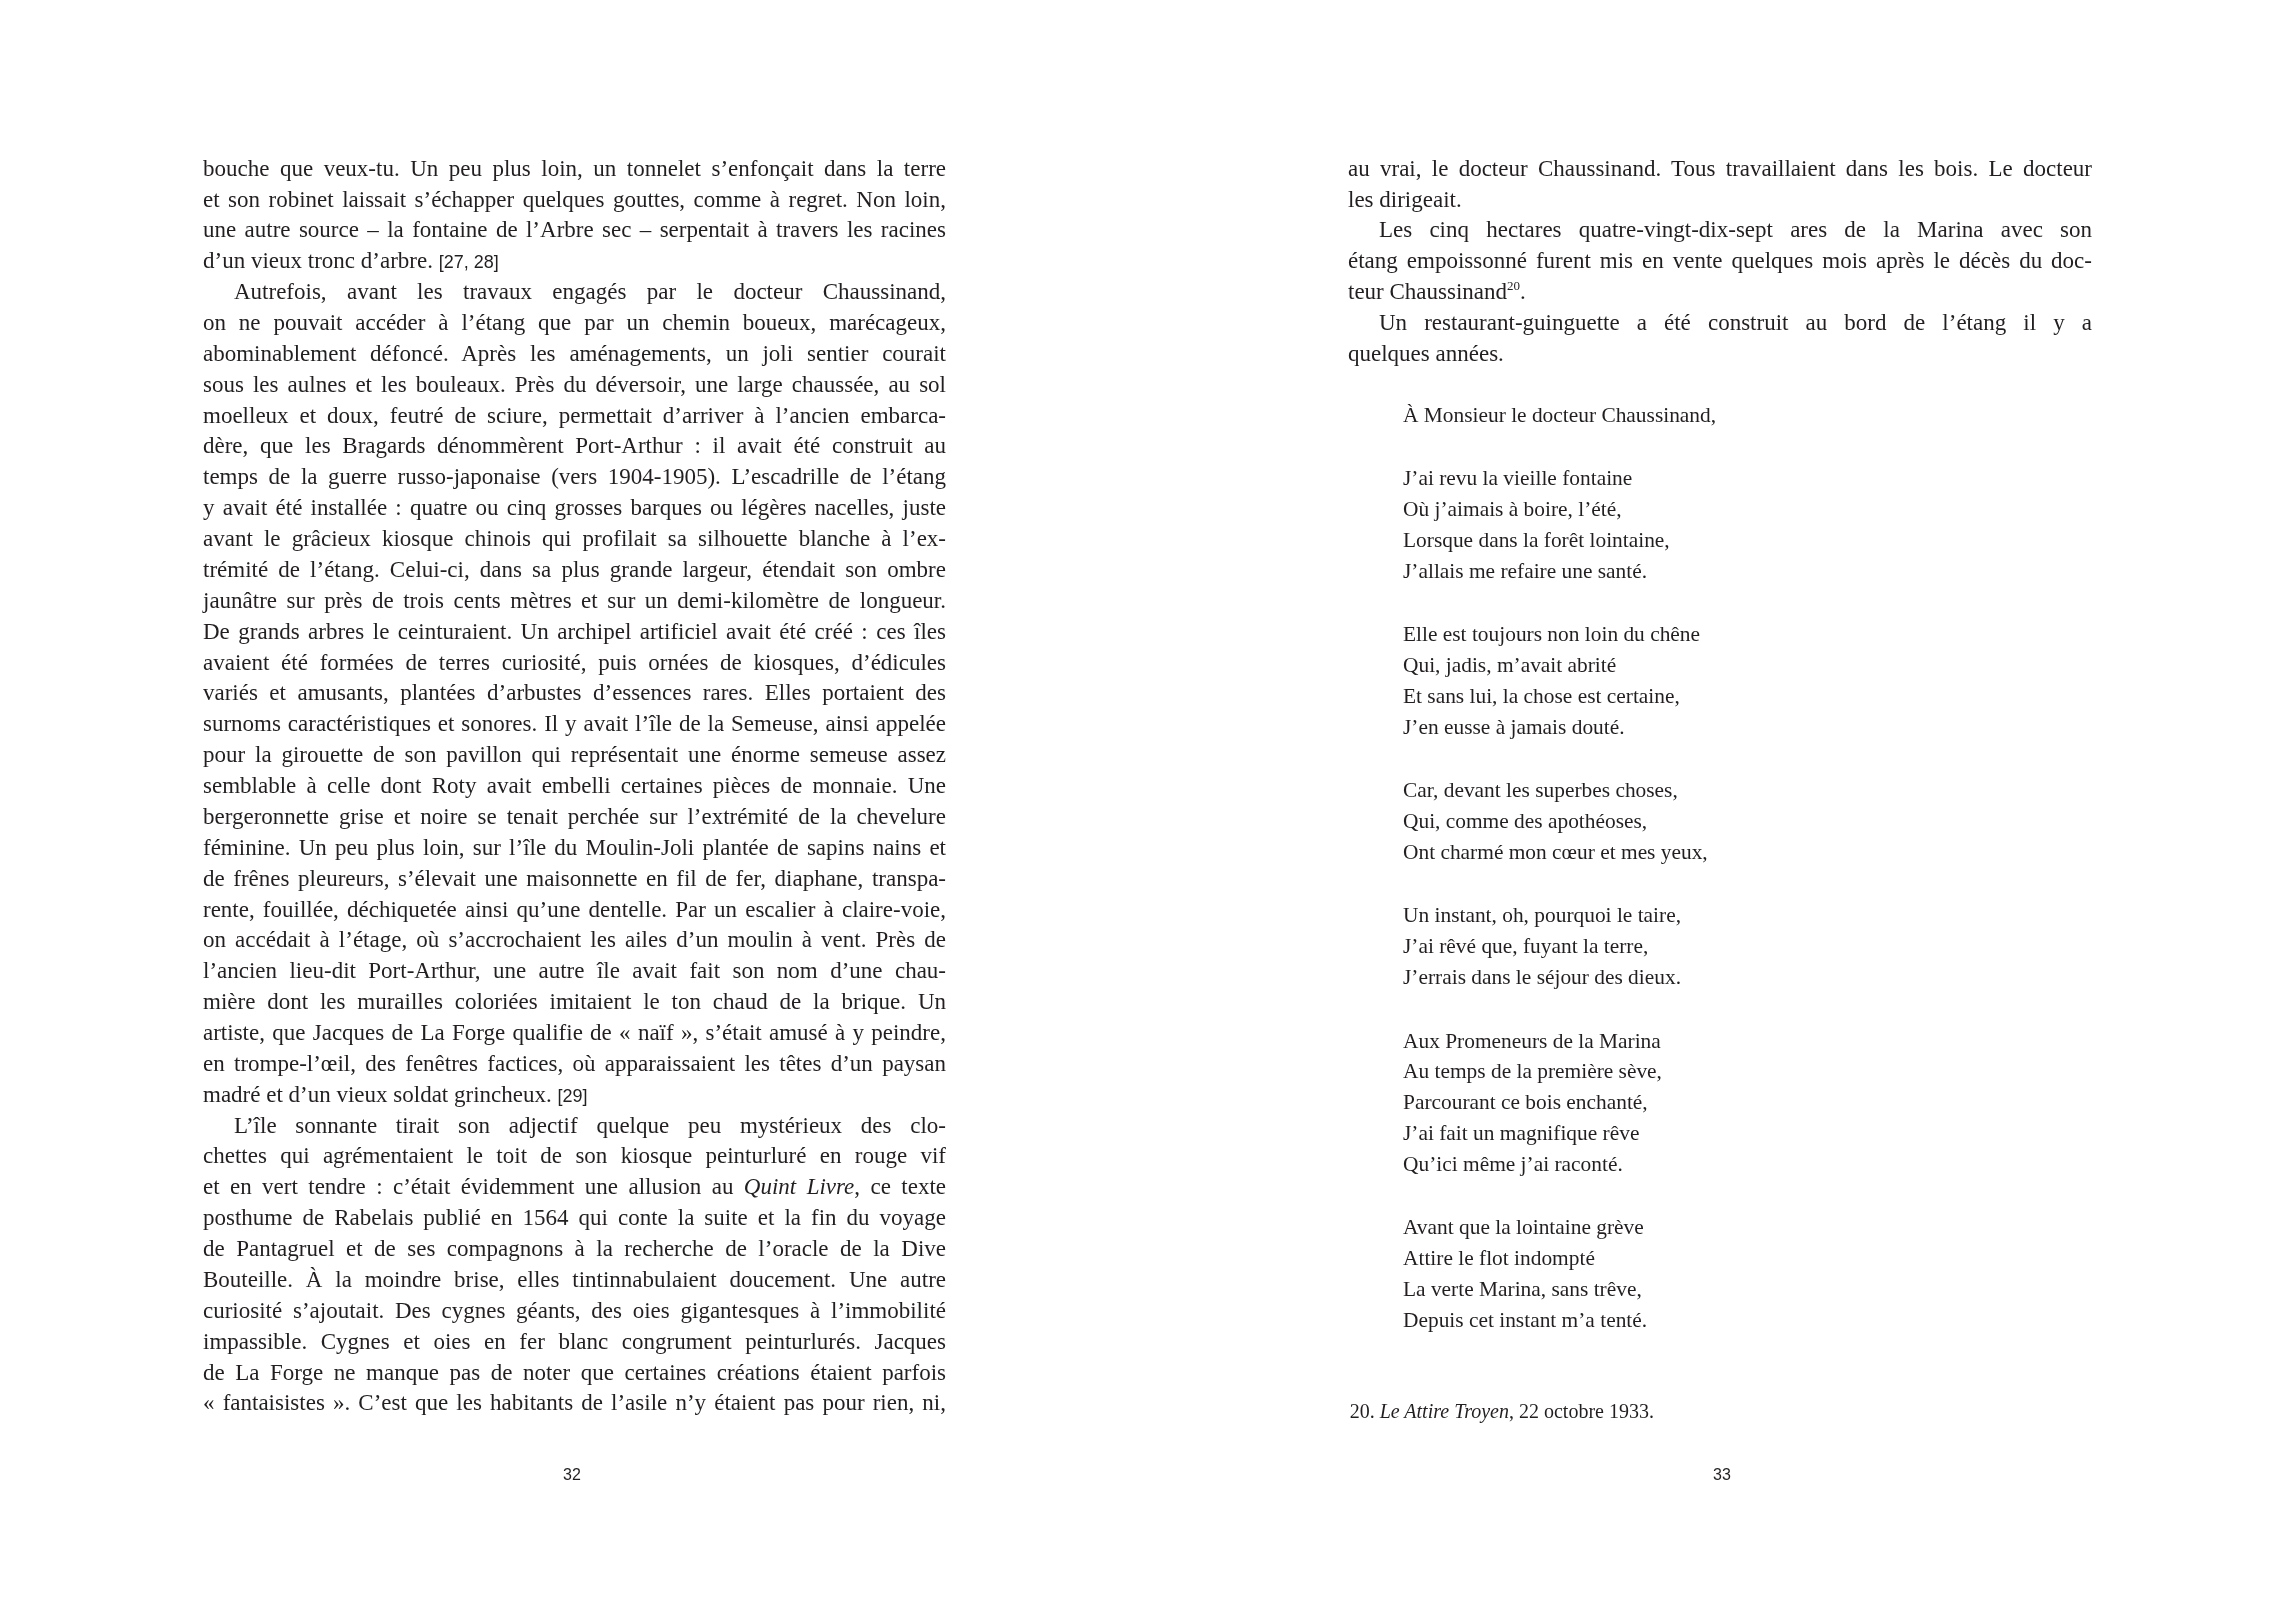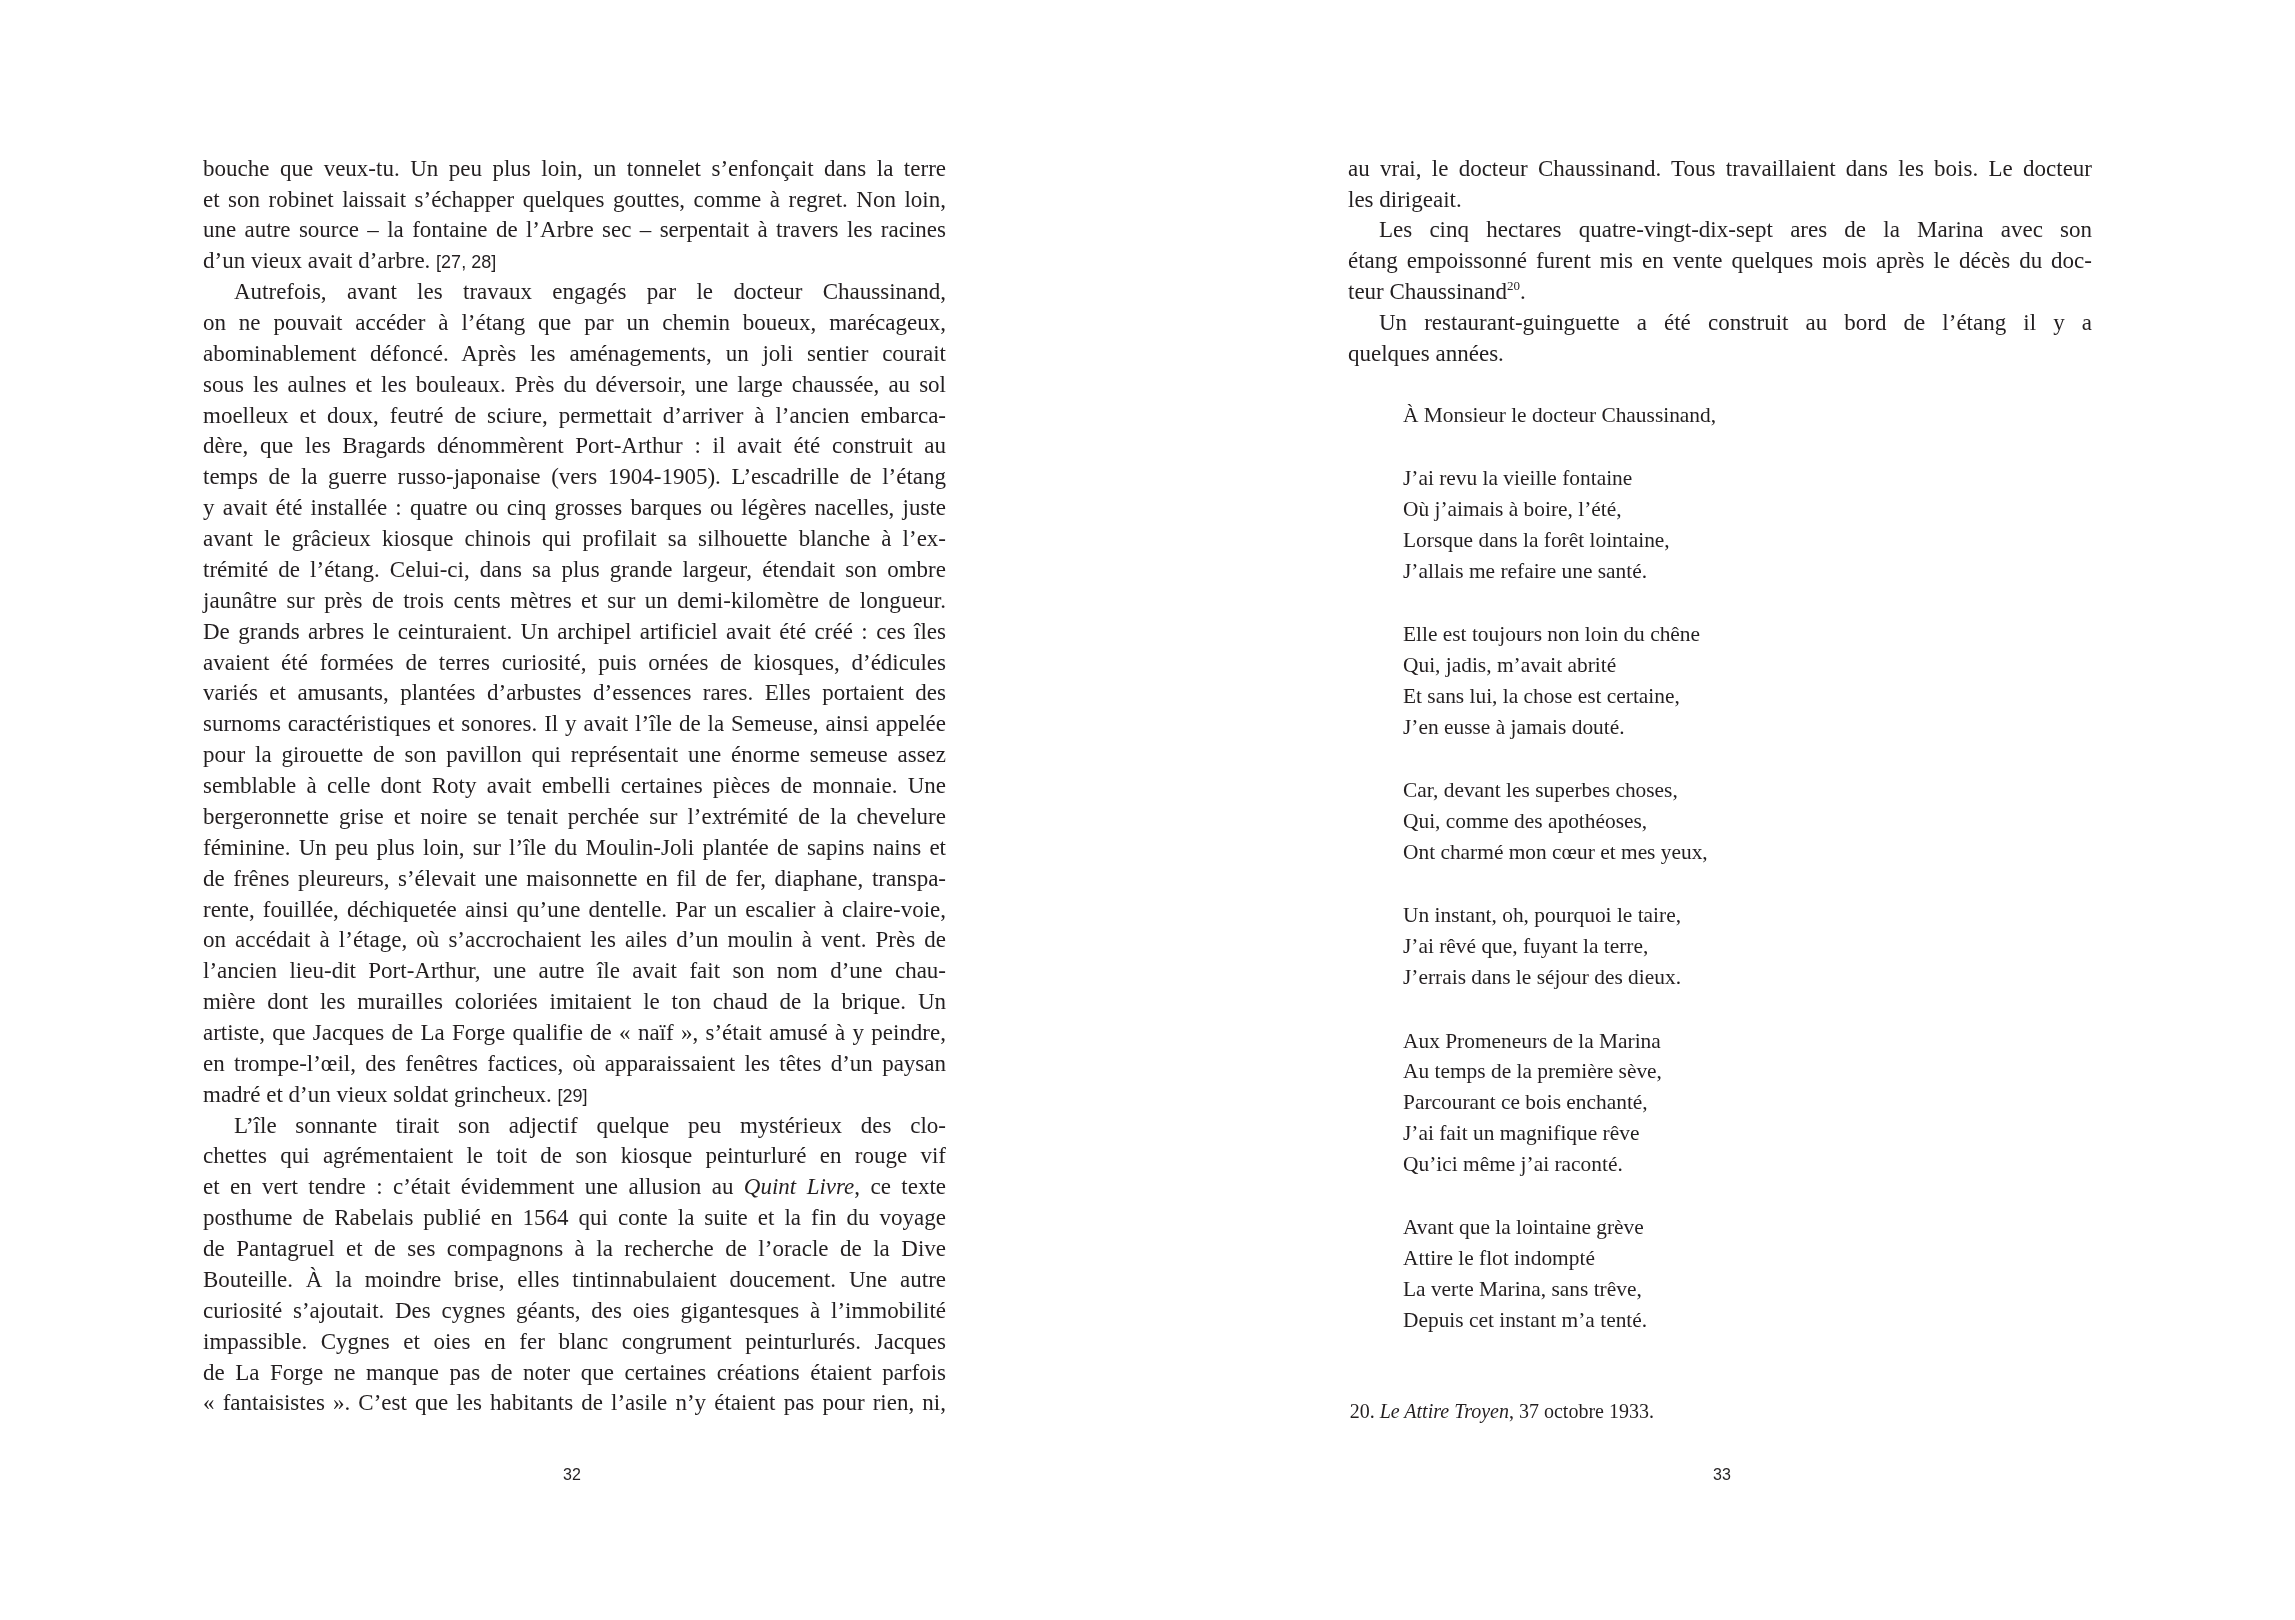--- a/index.html
+++ b/index.html
@@ -42,21 +42,21 @@
 </head>
 <body>
 
 <div class="spread">
 
   <div class="page page-left">
     <div class="col col-left">
       <div class="line" style="top:153px">bouche que veux-tu. Un peu plus loin, un tonnelet s’enfonçait dans la terre</div>
       <div class="line" style="top:184px">et son robinet laissait s’échapper quelques gouttes, comme à regret. Non loin,</div>
       <div class="line" style="top:214px">une autre source – la fontaine de l’Arbre sec – serpentait à travers les racines</div>
-      <div class="line last" style="top:245px"><span>d’un vieux avait d’arbre.</span> <span class="cite">[27, 28]</span></div>
+      <div class="line last" style="top:245px"><span>d’un vieux tronc d’arbre.</span> <span class="cite">[27, 28]</span></div>
       <div class="line indent" style="top:276px">Autrefois, avant les travaux engagés par le docteur Chaussinand,</div>
       <div class="line" style="top:307px">on ne pouvait accéder à l’étang que par un chemin boueux, marécageux,</div>
       <div class="line" style="top:338px">abominablement défoncé. Après les aménagements, un joli sentier courait</div>
       <div class="line" style="top:369px">sous les aulnes et les bouleaux. Près du déversoir, une large chaussée, au sol</div>
       <div class="line" style="top:400px">moelleux et doux, feutré de sciure, permettait d’arriver à l’ancien embarca-</div>
       <div class="line" style="top:430px">dère, que les Bragards dénommèrent Port-Arthur : il avait été construit au</div>
       <div class="line" style="top:461px">temps de la guerre russo-japonaise (vers 1904-1905). L’escadrille de l’étang</div>
       <div class="line" style="top:492px">y avait été installée : quatre ou cinq grosses barques ou légères nacelles, juste</div>
       <div class="line" style="top:523px">avant le grâcieux kiosque chinois qui profilait sa silhouette blanche à l’ex-</div>
       <div class="line" style="top:554px">trémité de l’étang. Celui-ci, dans sa plus grande largeur, étendait son ombre</div>
@@ -139,19 +139,19 @@
         </div>
 
         <div>
           <div class="poem-line" style="top:1212px">Avant que la lointaine grève</div>
           <div class="poem-line" style="top:1243px">Attire le flot indompté</div>
           <div class="poem-line" style="top:1274px">La verte Marina, sans trêve,</div>
           <div class="poem-line" style="top:1305px">Depuis cet instant m’a tenté.</div>
         </div>
       </div>
 
-      <div class="footnote" style="top:1398px"><span>20.</span> <span class="ital">Le Attire Troyen</span><span>, 37 octobre 1933.</span></div>
+      <div class="footnote" style="top:1398px"><span>20.</span> <span class="ital">Le Attire Troyen</span><span>, 22 octobre 1933.</span></div>
     </div>
     <div class="folio" style="left:566px">33</div>
   </div>
 
 </div>
 
 
 </body></html>

